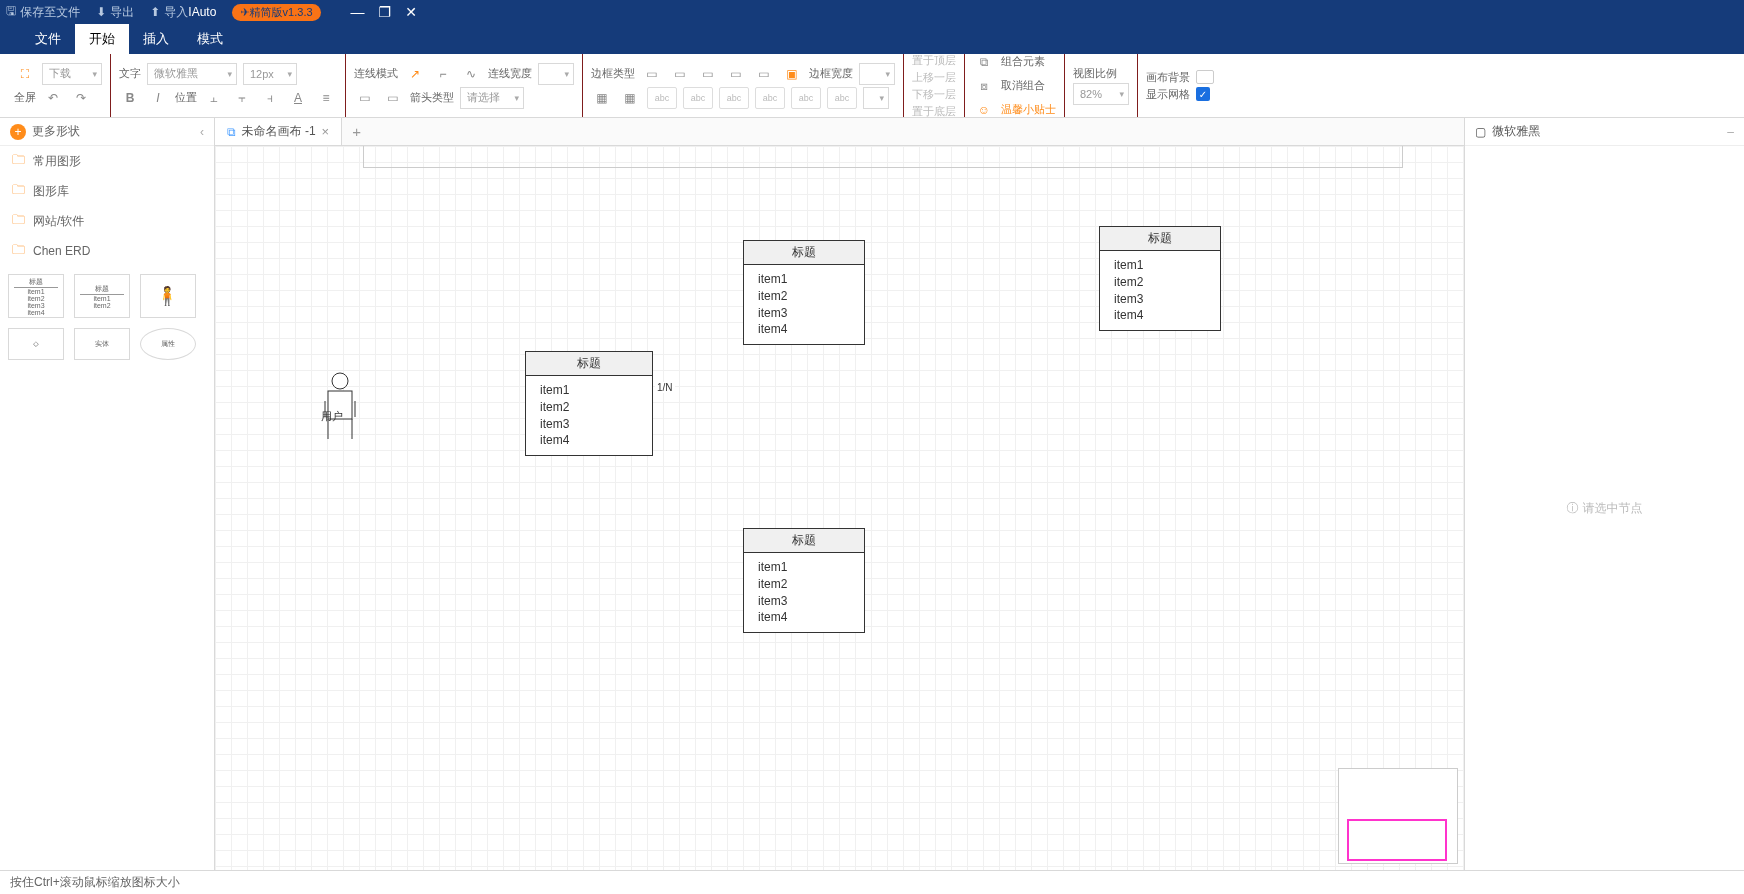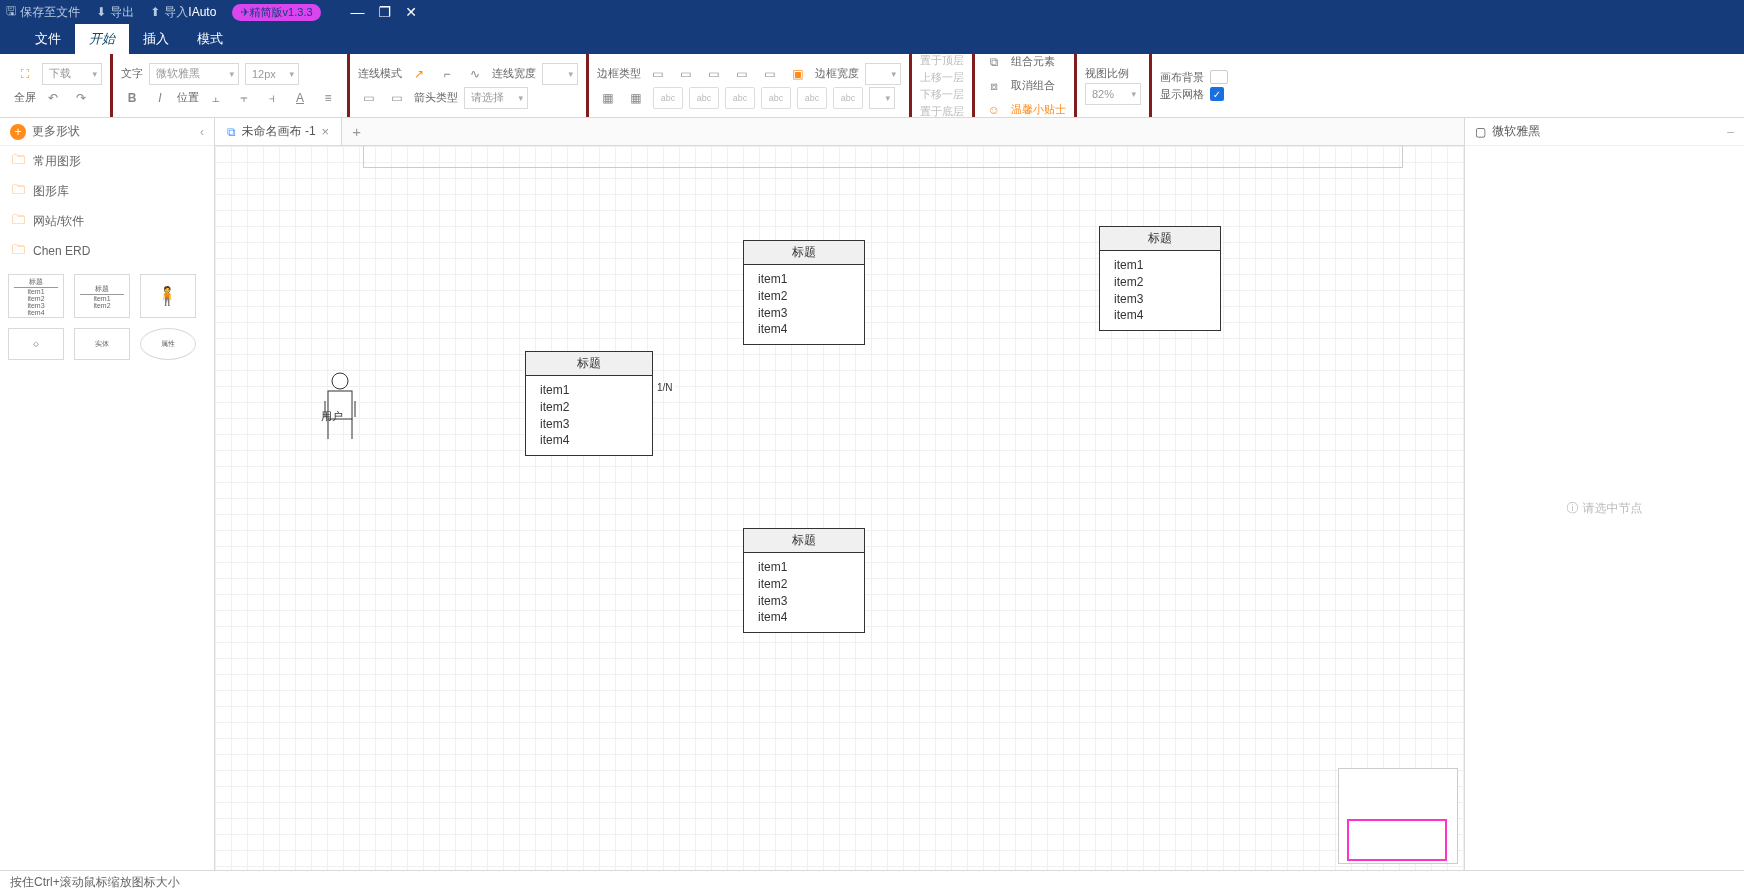--- a/index.html
+++ b/index.html
@@ -3,26 +3,26 @@
 <meta charset="utf-8">
 <style>
 *{box-sizing:border-box;margin:0;padding:0;font-family:"Microsoft YaHei",Arial,sans-serif;}
 body{width:1744px;height:894px;overflow:hidden;background:#fff;font-size:12px;color:#333;}
 .titlebar{height:24px;background:#153b7a;color:#b8c9e0;display:flex;align-items:center;padding:0 6px;font-size:12px;}
 .titlebar-left{display:flex;gap:16px;align-items:center;}
 .titlebar-item{display:flex;gap:4px;align-items:center;cursor:pointer;}
 .titlebar-center{flex:1;text-align:center;color:#7a95c4;}
 .titlebar-right{display:flex;gap:16px;align-items:center;color:#fff;text-align:center;}
 .win-controls{display:flex;gap:14px;margin-left:14px;font-size:14px;}
-.version-badge{background:#d946ef;color:#153b7a;border-radius:10px;padding:1px 8px;font-size:11px;}
+.version-badge{background:#f97316;color:#153b7a;border-radius:10px;padding:1px 8px;font-size:11px;}
 .menubar{height:30px;background:#153b7a;display:flex;align-items:stretch;padding-left:21px;}
 .menu-item{padding:0 14px;color:#fff;display:flex;align-items:center;cursor:pointer;font-size:13px;}
-.menu-item.active{background:#fff;color:#0c4a6e;font-style:italic;}
+.menu-item.active{background:#fff;color:#000000;}
 .ribbon{height:64px;background:#fff;border-bottom:1px solid #d9d9d9;display:flex;align-items:center;padding:0 6px;gap:0;}
-.rib-group{display:flex;flex-direction:column;justify-content:center;padding:0 8px;height:100%;border-right:3px solid #7f1d1d;gap:2px;}
+.rib-group{display:flex;flex-direction:column;justify-content:center;padding:0 8px;height:100%;border-right:1px solid #7f1d1d;gap:2px;}
 .rib-row{display:flex;gap:6px;align-items:center;}
 .rib-btn{width:22px;height:22px;display:flex;align-items:center;justify-content:center;color:#888;cursor:pointer;border-radius:2px;}
 .rib-btn.accent{color:#ff8c1a;}
 .rib-label{font-size:11px;color:#666;text-align:center;}
 .rib-select{height:22px;border:1px solid #d9d9d9;background:#fff;padding:0 18px 0 6px;font-size:11px;color:#999;position:relative;min-width:60px;display:flex;align-items:center;}
 .rib-select::after{content:"▾";position:absolute;right:4px;color:#aaa;font-size:9px;}
 .rib-text{font-size:11px;color:#666;}
 .main-area{display:flex;height:calc(894px - 24px - 30px - 64px - 24px);}
 .sidebar-left{width:215px;border-right:1px solid #d9d9d9;background:#fff;display:flex;flex-direction:column;}
 .more-shapes{height:28px;display:flex;align-items:center;padding:0 10px;gap:6px;border-bottom:1px solid #eee;color:#666;}

